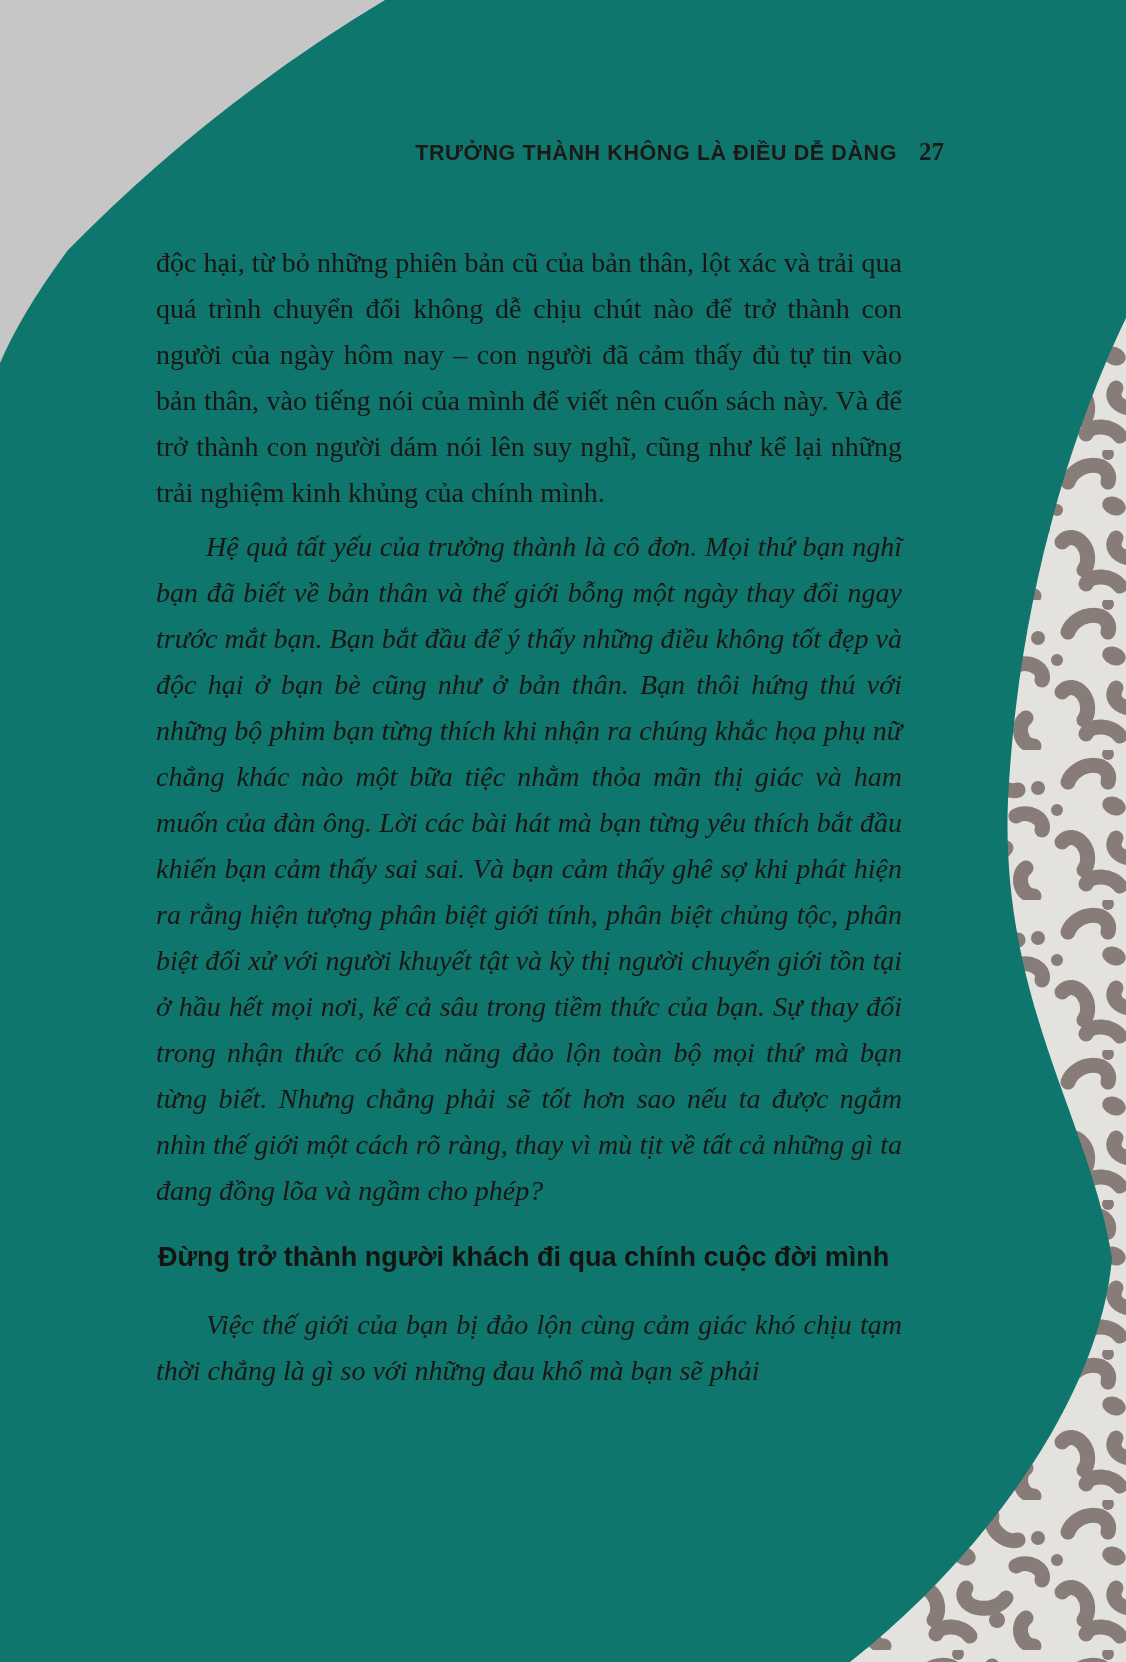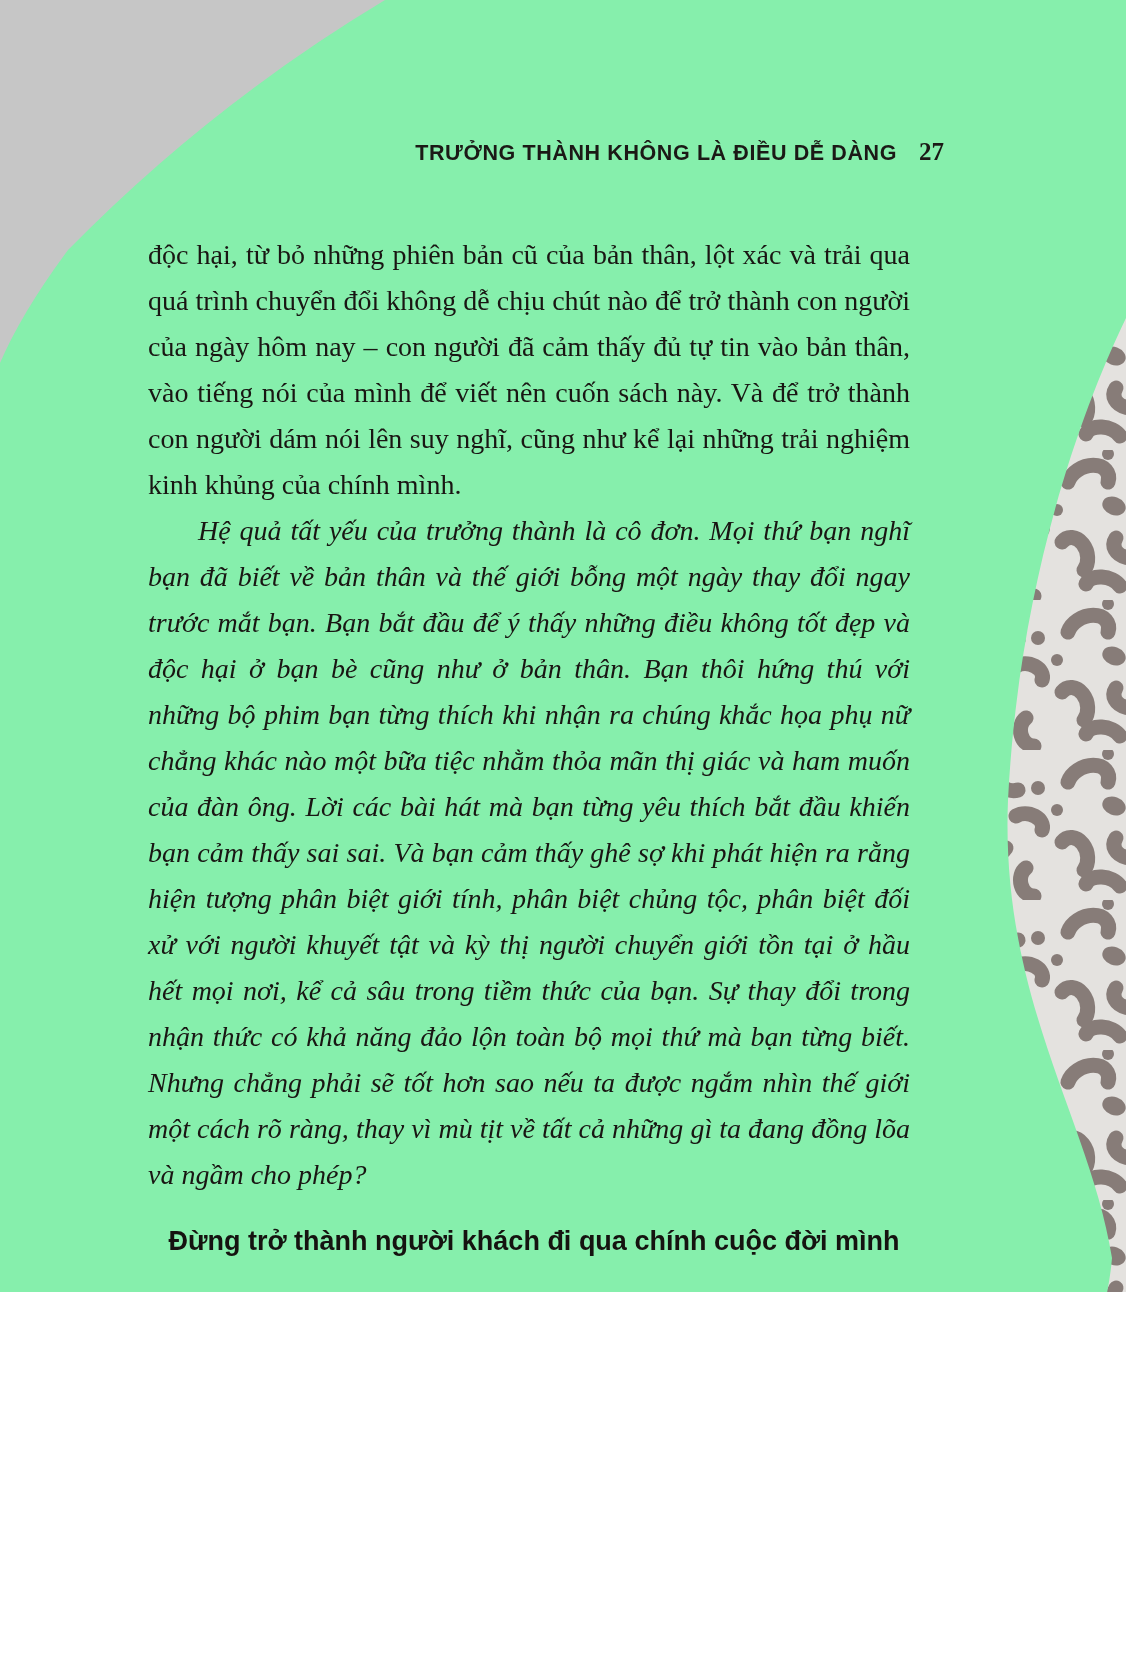--- a/index.html
+++ b/index.html
@@ -1,20 +1,20 @@
 <!DOCTYPE html>
 <html><head>
 <meta charset="utf-8">
 <style>
   html, body { margin: 0; padding: 0; background: #ffffff; }
   .page {
     position: relative;
     width: 1126px;
-    height: 1292px;
-    background: #86efac;
+    height: 1662px;
+    background: #0f766e;
     overflow: hidden;
     font-family: "Liberation Serif", serif;
   }
   .decor {
     position: absolute;
     left: 0; top: 0;
     width: 1126px; height: 1662px;
     z-index: 0;
   }
   .running-head {
@@ -44,28 +44,28 @@
     left: 148px;
     top: 232px;
     width: 762px;
     z-index: 2;
     color: #191613;
     font-family: "Liberation Serif", serif;
     font-size: 28px;
     line-height: 46px;
     text-align: justify;
   }
-  .para { margin: 0; }
+  .para { margin: 8px; }
   .para.indent { text-indent: 50px; font-style: italic; }
   .section-heading {
     font-family: "Liberation Sans", sans-serif;
     font-weight: 700;
     font-size: 27px;
     line-height: 34px;
-    text-align: center;
+    text-align: left;
     margin: 26px 0 28px 10px;
     color: #151310;
   }
 </style>
 </head>
 <body>
 
 <div class="page">
 
   <svg class="decor" width="1126" height="1662" viewBox="0 0 1126 1662" xmlns="http://www.w3.org/2000/svg">
@@ -101,15 +101,16 @@
   </svg>
 
   <div class="running-head">
     <span class="rh-title">TRƯỞNG THÀNH KHÔNG LÀ ĐIỀU DỄ DÀNG</span><span class="rh-page">27</span>
   </div>
 
   <div class="body-text">
     <p class="para">độc hại, từ bỏ những phiên bản cũ của bản thân, lột xác và trải qua quá trình chuyển đổi không dễ chịu chút nào để trở thành con người của ngày hôm nay – con người đã cảm thấy đủ tự tin vào bản thân, vào tiếng nói của mình để viết nên cuốn sách này. Và để trở thành con người dám nói lên suy nghĩ, cũng như kể lại những trải nghiệm kinh khủng của chính mình.</p>
     <p class="para indent">Hệ quả tất yếu của trưởng thành là cô đơn. Mọi thứ bạn nghĩ bạn đã biết về bản thân và thế giới bỗng một ngày thay đổi ngay trước mắt bạn. Bạn bắt đầu để ý thấy những điều không tốt đẹp và độc hại ở bạn bè cũng như ở bản thân. Bạn thôi hứng thú với những bộ phim bạn từng thích khi nhận ra chúng khắc họa phụ nữ chẳng khác nào một bữa tiệc nhằm thỏa mãn thị giác và ham muốn của đàn ông. Lời các bài hát mà bạn từng yêu thích bắt đầu khiến bạn cảm thấy sai sai. Và bạn cảm thấy ghê sợ khi phát hiện ra rằng hiện tượng phân biệt giới tính, phân biệt chủng tộc, phân biệt đối xử với người khuyết tật và kỳ thị người chuyển giới tồn tại ở hầu hết mọi nơi, kể cả sâu trong tiềm thức của bạn. Sự thay đổi trong nhận thức có khả năng đảo lộn toàn bộ mọi thứ mà bạn từng biết. Nhưng chẳng phải sẽ tốt hơn sao nếu ta được ngắm nhìn thế giới một cách rõ ràng, thay vì mù tịt về tất cả những gì ta đang đồng lõa và ngầm cho phép?</p>
     <h2 class="section-heading">Đừng trở thành người khách đi qua chính cuộc đời mình</h2>
+    <p class="para indent">Việc thế giới của bạn bị đảo lộn cùng cảm giác khó chịu tạm thời chẳng là gì so với những đau khổ mà bạn sẽ phải</p>
   </div>
 
 </div>
 
 </body></html>

